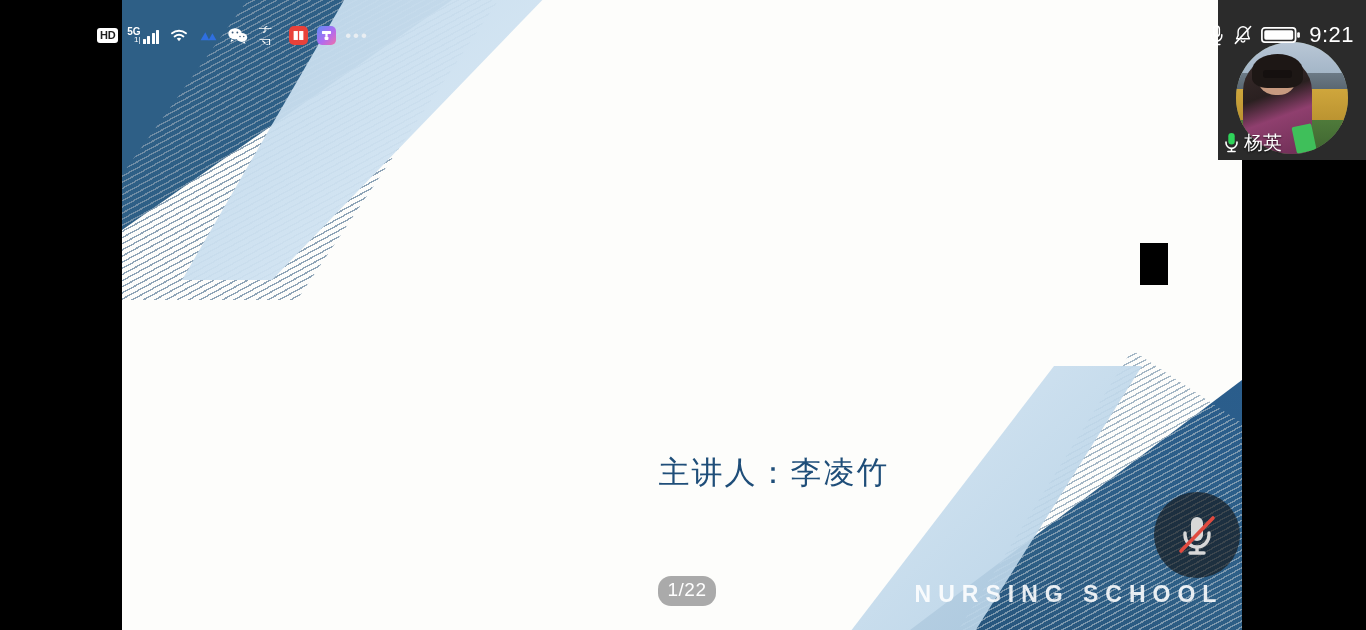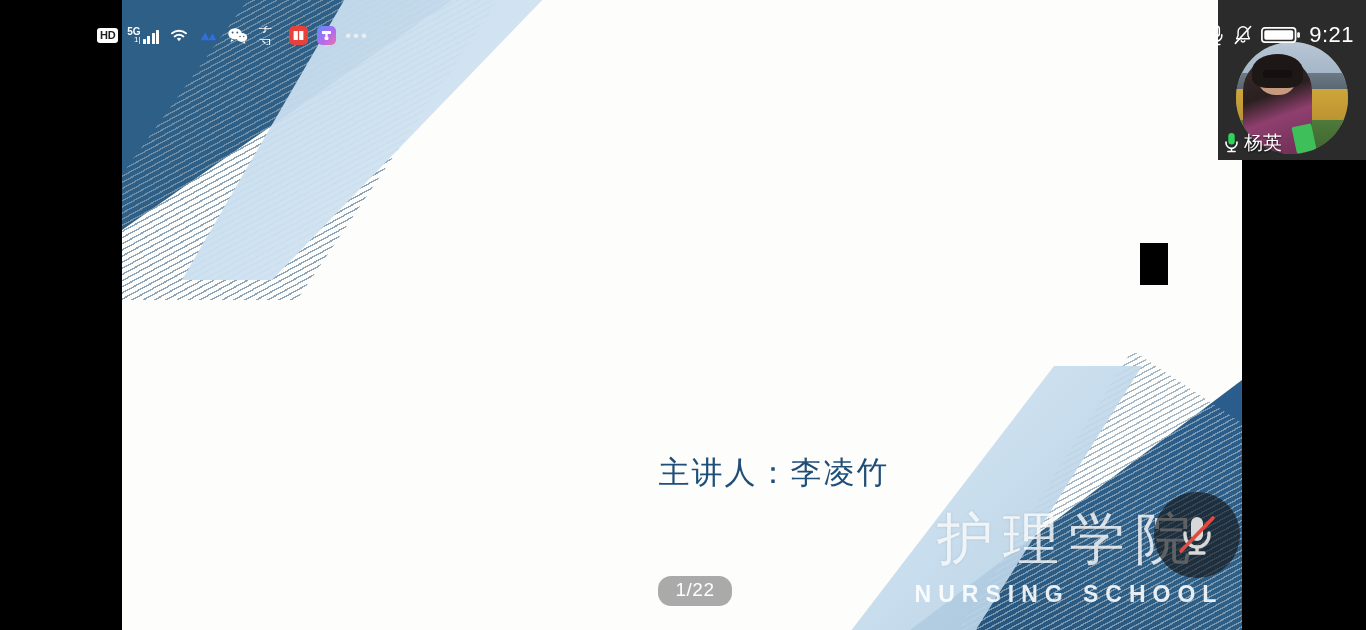--- a/index.html
+++ b/index.html
@@ -155,21 +155,21 @@
   .sub-1 { top: 452px; font-size: 31px; letter-spacing: 2px; }
   .sub-2 { top: 503px; font-size: 31px; letter-spacing: 1px; }
   .sub-3 { top: 554px; font-size: 31px; letter-spacing: 1px; }
 
   
   .page-indicator {
     position: absolute;
     left: 536px;
     top: 576px;
     min-width: 52px;
-    padding: 3px 11px 5px;
+    padding: 3px 3px 5px;
     border-radius: 13px;
     background: rgba(120,120,120,.62);
     color: #ffffff;
     font-size: 19px;
     line-height: 1.15;
     text-align: center;
     letter-spacing: .5px;
   }
 
   
@@ -343,21 +343,20 @@
 
     <div class="deco-tl-dark"></div>
     <div class="deco-tl-stripes"></div>
     <div class="deco-tl-light"></div>
 
     <div class="deco-br-dark"></div>
     <div class="deco-br-stripes"></div>
     <div class="deco-br-light"></div>
 
     <div class="watermark">
-      <div class="watermark-cn">护理学院</div>
       <div class="watermark-en">NURSING SCHOOL</div>
     </div>
 
     <div class="title-caret"></div>
 
     <div class="slide-sub sub-1">主讲人：李凌竹</div>
 
     <div class="page-indicator">1/22</div>
 
     <div class="mute-overlay">

